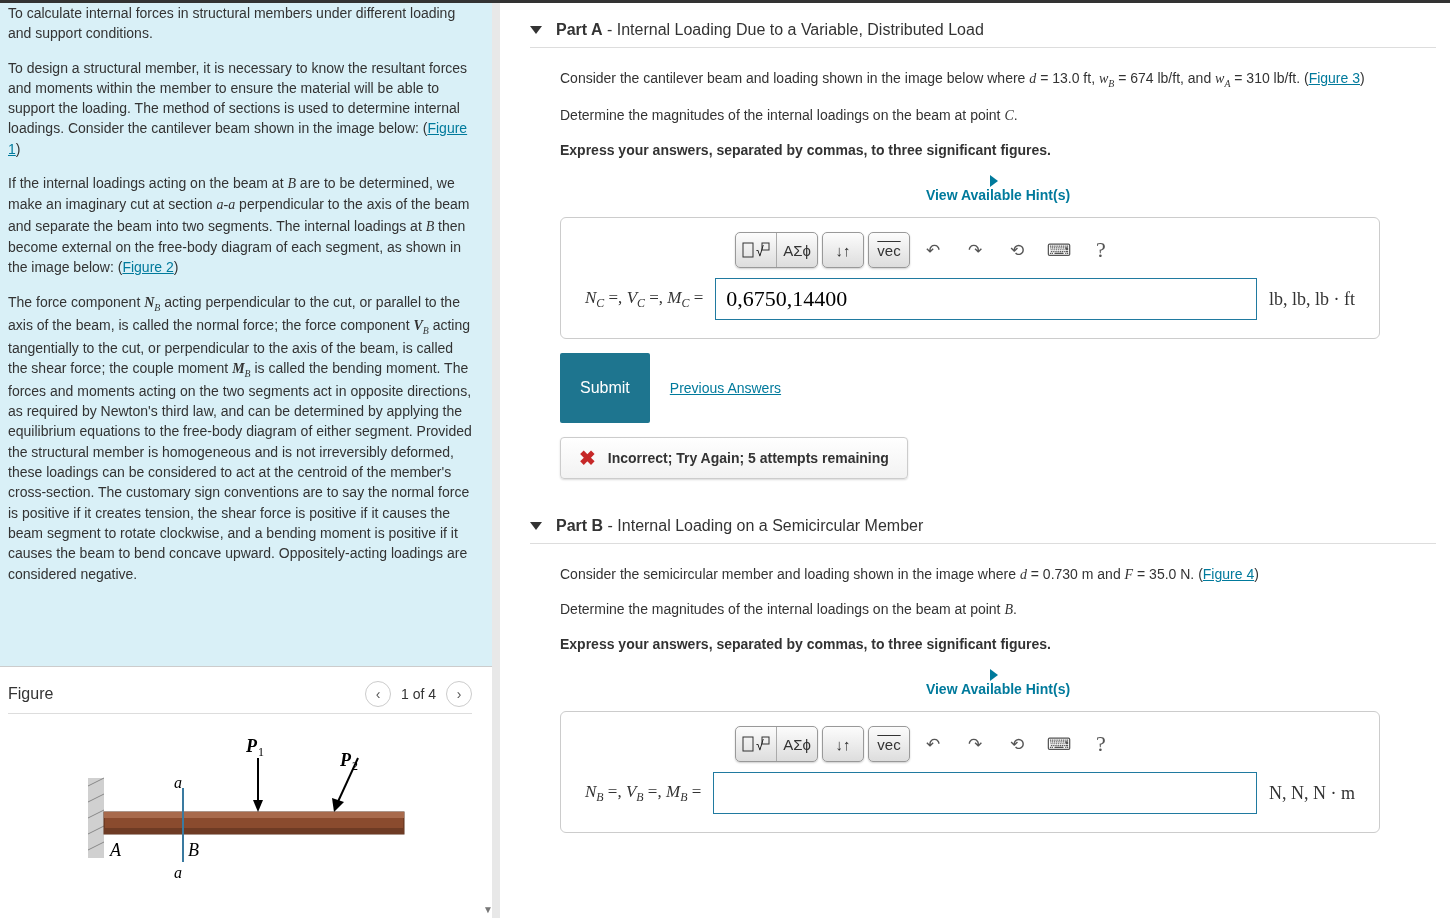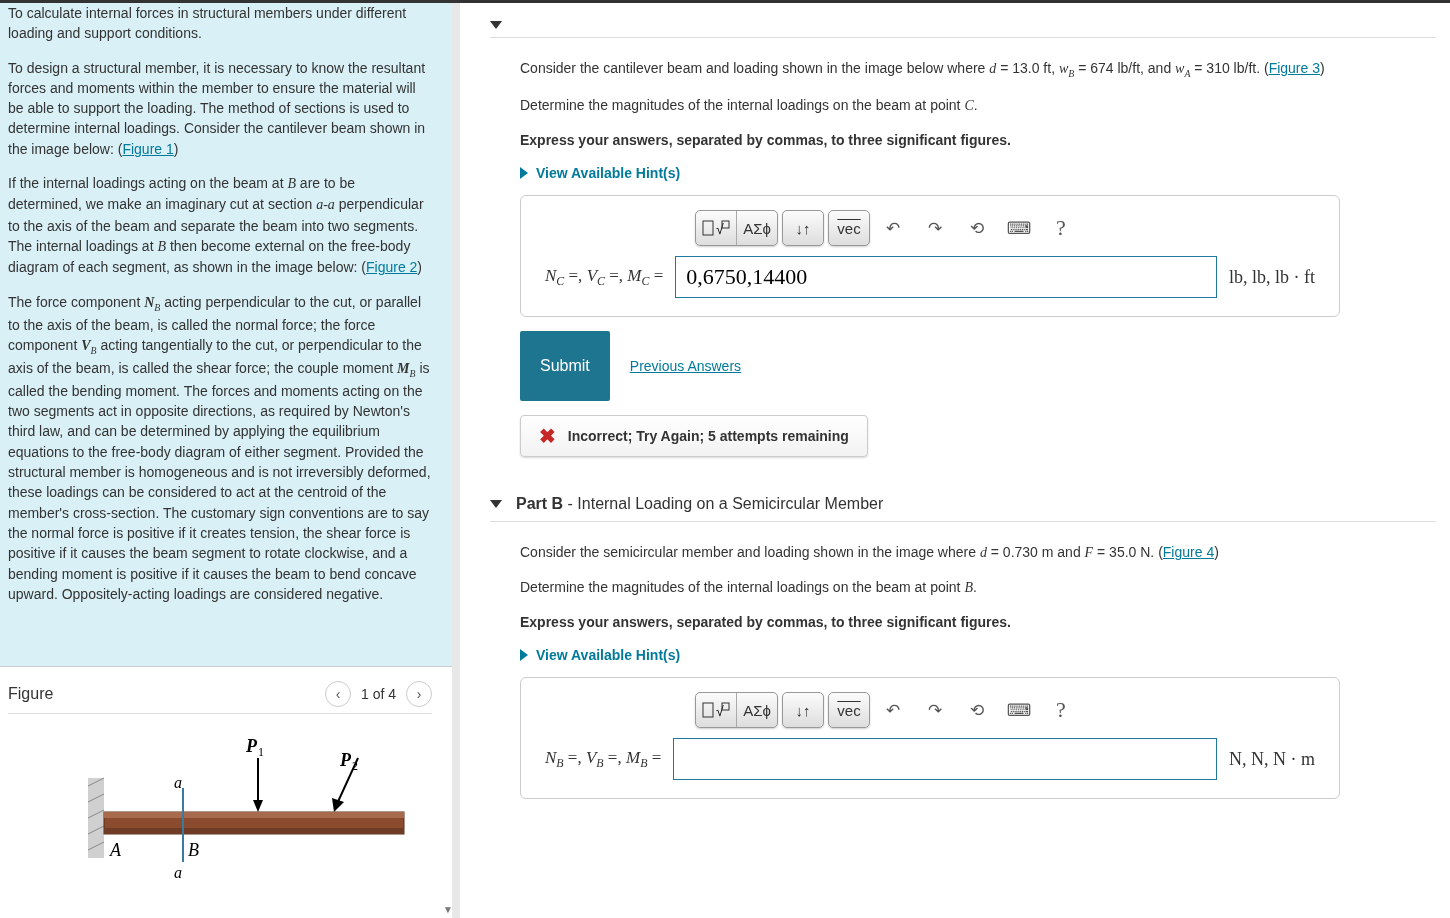--- a/index.html
+++ b/index.html
@@ -9,21 +9,21 @@
     font-size: 14px;
     color: #333;
     background: #fff;
     display: flex;
     height: 918px;
     width: 1450px;
     overflow: hidden;
     border-top: 3px solid #333;
   }
   .left-col {
-    width: 460px;
+    width: 500px;
     flex-shrink: 0;
     display: flex;
     flex-direction: column;
     border-right: 8px solid #e8e8e8;
     position: relative;
   }
   .left-scroll {
     background: #d9f0f7;
     padding: 0 20px 16px 8px;
     flex: 1;
@@ -93,20 +93,21 @@
   }
   .part-body { padding-left: 30px; }
   .problem-text { margin: 0 0 14px 0; line-height: 1.5; }
   .bold { font-weight: bold; }
   .hints-link {
     color: #007a9c;
     font-weight: bold;
     margin: 10px 0 14px 0;
     display: flex; align-items: center;
     cursor: pointer;
+    flex-direction: column;
   }
   .hints-caret {
     width: 0; height: 0;
     border-top: 6px solid transparent;
     border-bottom: 6px solid transparent;
     border-left: 8px solid #007a9c;
     margin-right: 8px;
   }
   .input-panel {
     border: 1px solid #ccc;
@@ -254,20 +255,21 @@
         <text x="100" y="118" font-family="Times New Roman" font-style="italic" font-size="18">B</text>
       </svg>
     </div>
   </div>
 </div>
 
 <div class="right-col">
 
   <div class="part-header">
     <div class="caret"></div>
+    <span><b>Part A</b><span> - Internal Loading Due to a Variable, Distributed Load</span></span>
   </div>
   <div class="part-body">
     <p class="problem-text">
       <span>Consider the cantilever beam and loading shown in the image below where </span><span class="mathvar">d</span> = 13.0 ft, <span class="mathvar">w<span class="sub">B</span></span> = 674 lb/ft, and <span class="mathvar">w<span class="sub">A</span></span> = 310 lb/ft<span>. (</span><a class="fig-link">Figure 3</a><span>)</span>
     </p>
     <p class="problem-text">Determine the magnitudes of the internal loadings on the beam at point <span class="mathvar">C</span>.</p>
     <p class="problem-text bold">Express your answers, separated by commas, to three significant figures.</p>
     <div class="hints-link">
       <div class="hints-caret"></div>
       <span>View Available Hint(s)</span>

